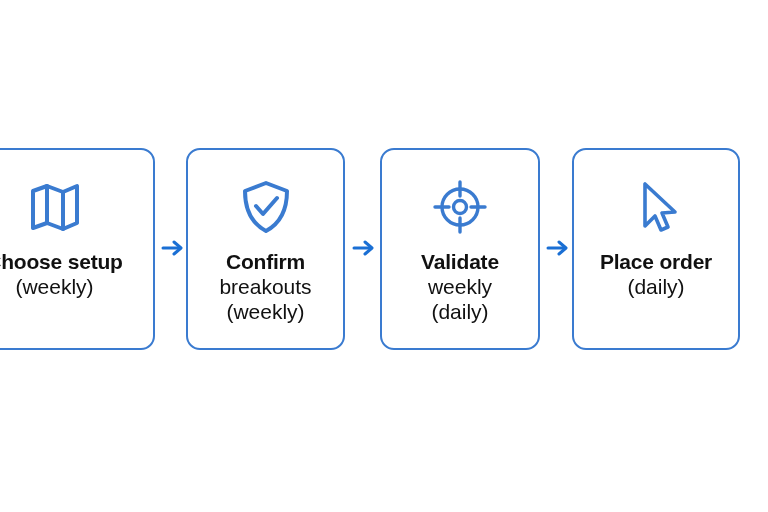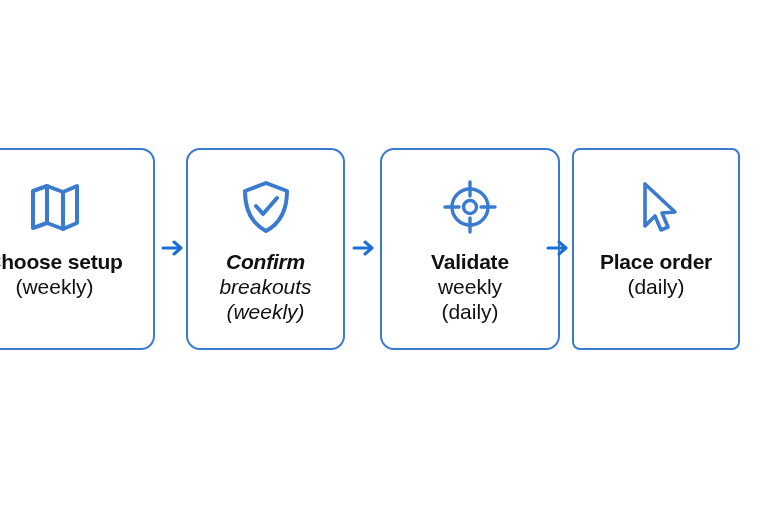--- a/index.html
+++ b/index.html
@@ -31,23 +31,23 @@
     border-radius: 14px;
     background: #ffffff;
     display: flex;
     flex-direction: column;
     align-items: center;
     justify-content: flex-start;
   }
 
   
   .step-card.card-1 { left: -46px;  width: 201px; }
-  .step-card.card-2 { left: 186px;  width: 159px; font-style: italic; }
-  .step-card.card-3 { left: 380px;  width: 180px; }
-  .step-card.card-4 { left: 572px;  width: 168px; border-radius: 8px; }
+  .step-card.card-2 { left: 186px;  width: 159px; }
+  .step-card.card-3 { left: 380px;  width: 160px; }
+  .step-card.card-4 { left: 572px;  width: 168px; }
 
   .card-icon {
     margin-top: 26px;
     width: 62px;
     height: 62px;
     display: block;
     flex: none;
   }
   .card-icon svg { display: block; width: 62px; height: 62px; }
 

